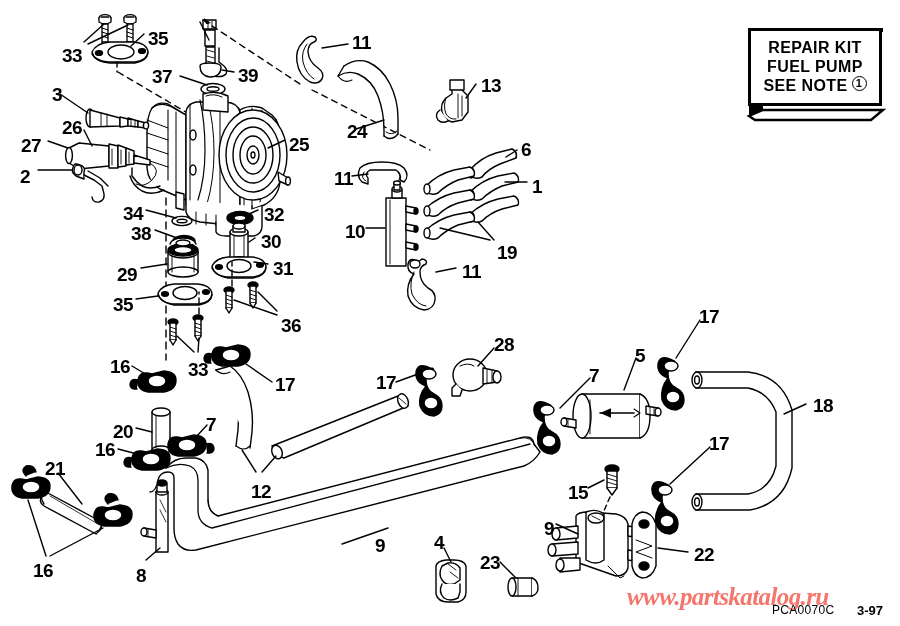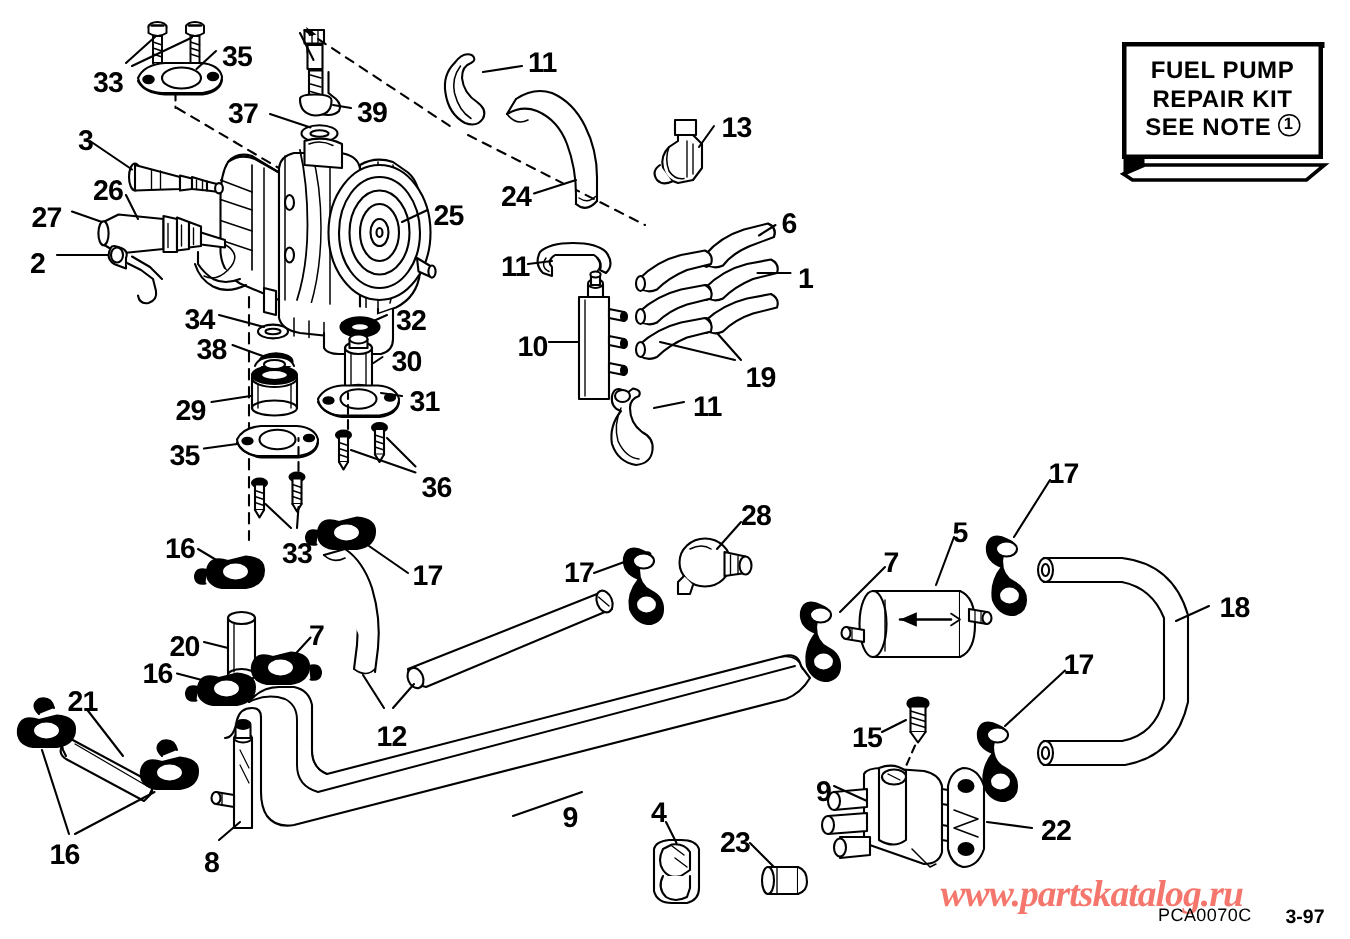--- a/index.html
+++ b/index.html
@@ -642,22 +642,22 @@
         <ellipse cx="644" cy="566" rx="5" ry="4" fill="#000"></ellipse>
         <path d="M636,540 L652,546 L636,552 L652,558" stroke-width="1"></path>
       </g>
       <path d="M688,552 L658,548"></path>
 
     </g>
   </svg>
 
   <div id="kitbox">
     <div class="kit-inner">
+      <div class="kit-line">REPAIR KIT</div>
       <div class="kit-line">FUEL PUMP</div>
-      <div class="kit-line">REPAIR KIT</div>
       <div class="kit-line kit-note-row">
         <span>SEE NOTE</span>
         <span class="note-circle">1</span>
       </div>
     </div>
   </div>
   <svg style="position:absolute;left:735px;top:22px;width:160px;height:100px;" viewBox="0 0 160 100" xmlns="http://www.w3.org/2000/svg">
     <path d="M14,11 L28,6 L28,90 L14,94 Z" fill="#000"></path>
     <path d="M28,6 L148,6 L148,10 L28,10 Z" fill="#000"></path>
     <path d="M14,94 L28,88 L148,88 L136,98 L20,98 Z" fill="#fff" stroke="#000" stroke-width="2.4"></path>
@@ -668,21 +668,21 @@
       <div class="callout" style="left: 148px; top: 29px;">35</div>
       <div class="callout" style="left: 152px; top: 67px;">37</div>
       <div class="callout" style="left: 238px; top: 66px;">39</div>
       <div class="callout" style="left: 352px; top: 33px;">11</div>
       <div class="callout" style="left: 481px; top: 76px;">13</div>
       <div class="callout" style="left: 52px; top: 85px;">3</div>
       <div class="callout" style="left: 62px; top: 118px;">26</div>
       <div class="callout" style="left: 21px; top: 136px;">27</div>
       <div class="callout" style="left: 20px; top: 167px;">2</div>
       <div class="callout" style="left: 289px; top: 135px;">25</div>
-      <div class="callout" style="left: 334px; top: 122px; text-align: right;">24</div>
+      <div class="callout" style="left: 347px; top: 122px; text-align: right;">24</div>
       <div class="callout" style="left: 521px; top: 140px;">6</div>
       <div class="callout" style="left: 532px; top: 177px;">1</div>
       <div class="callout" style="left: 334px; top: 169px;">11</div>
       <div class="callout" style="left: 345px; top: 222px;">10</div>
       <div class="callout" style="left: 497px; top: 243px;">19</div>
       <div class="callout" style="left: 462px; top: 262px;">11</div>
       <div class="callout" style="left: 123px; top: 204px;">34</div>
       <div class="callout" style="left: 264px; top: 205px;">32</div>
       <div class="callout" style="left: 131px; top: 224px;">38</div>
       <div class="callout" style="left: 261px; top: 232px;">30</div>

